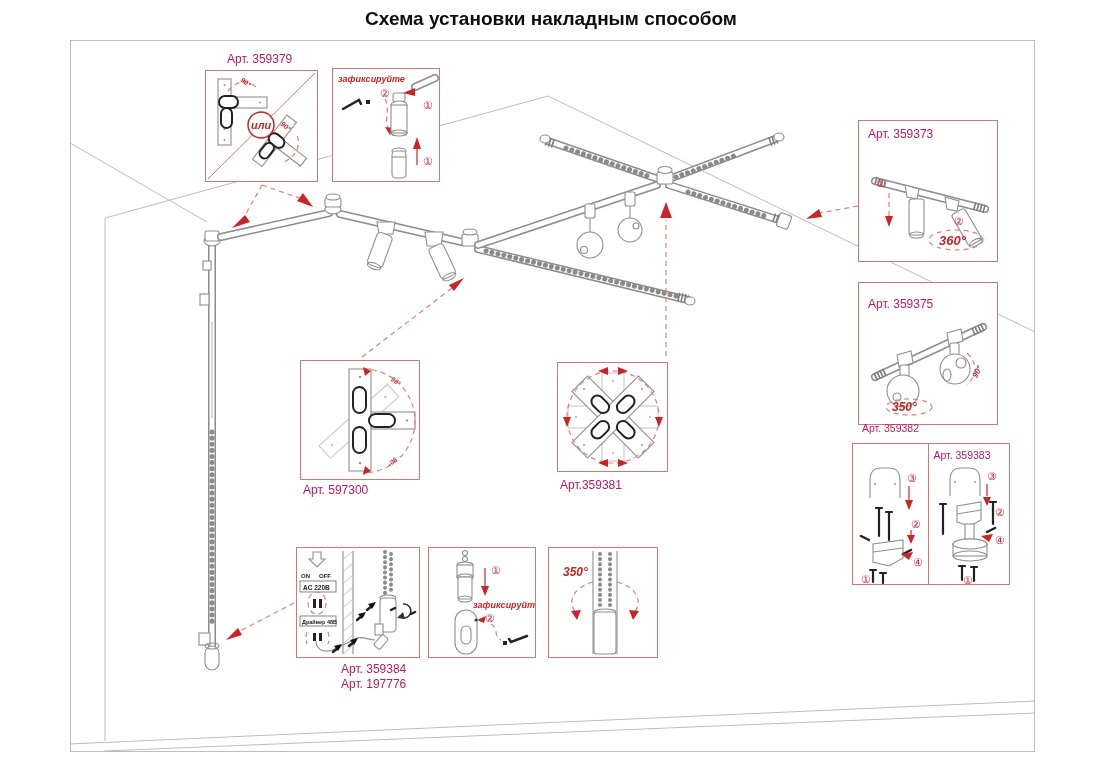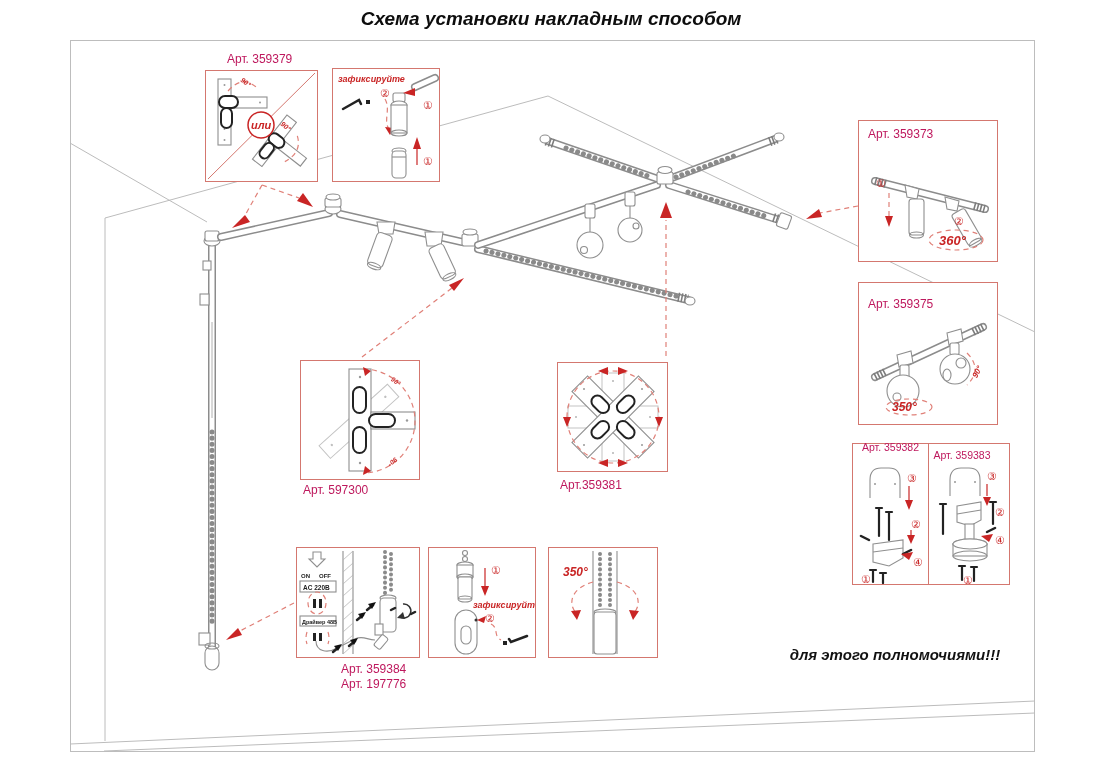--- a/index.html
+++ b/index.html
@@ -4,21 +4,21 @@
 <style>
   :root{
     --red:#c92525; --boxBorder:#d4776f; --leader:#e08078; --line:#8f8f8f; --frame:#bdbdbd;
   }
   html,body{margin:0;padding:0}
   body{
     position:relative;width:1102px;height:778px;background:#fff;overflow:hidden;
     font-family:"Liberation Sans",sans-serif;
   }
   .title{position:absolute;left:0;right:0;top:8px;text-align:center;
-    font-size:19px;font-weight:bold;font-style:italic;color:#0d0d0d;z-index:4}
+    font-size:19px;font-weight:bold;color:#0d0d0d;z-index:4}
   .frame{position:absolute;left:70px;top:40px;width:965px;height:712px;
     border:1px solid var(--frame);box-sizing:border-box;z-index:0}
   #scene{position:absolute;left:0;top:0;z-index:1}
   .cbox{position:absolute;background:#fff;border:1px solid var(--boxBorder);
     box-sizing:border-box;z-index:2}
   .cbox svg{position:absolute;left:0;top:0}
   .art{position:absolute;font-size:12px;color:#be185d;white-space:nowrap;z-index:3}
   .art.small{font-size:10.5px;text-align:center}
   .warning{position:absolute;left:745px;top:646px;width:300px;text-align:center;
     font-weight:bold;font-style:italic;font-size:15px;line-height:18px;color:#111;z-index:3}
@@ -259,21 +259,21 @@
     <circle class="lnf" cx="96" cy="86" r="15"></circle>
     <circle class="ln" cx="102" cy="80" r="5"></circle>
     <ellipse class="ln" cx="88" cy="92" rx="4" ry="6"></ellipse>
     <ellipse class="rd-dash" cx="50" cy="124" rx="23" ry="8"></ellipse>
     <text class="rdt t12" x="33" y="128">350°</text>
     <path class="rd-dash" d="M108,70 Q124,86 108,102"></path>
     <text class="rdt t8" x="112" y="94" transform="rotate(-62 116 90)">90°</text>
   </svg>
 </div>
 
-<span class="art small" style="left:852px;top:441px;width:77px">Арт. 359382</span>
+<span class="art small" style="left:852px;top:422px;width:77px">Арт. 359382</span>
 <div class="cbox" style="left:852px;top:443px;width:77px;height:142px">
   <svg width="75" height="140" viewBox="0 0 75 140">
     <path class="lnf" d="M17,54 L17,36 Q17,24 28,24 L36,24 Q47,24 47,36 L47,54"></path>
     <circle cx="22" cy="40" r="1" fill="#999"></circle>
       <circle cx="42" cy="40" r="1" fill="#999"></circle>
     <text class="step" x="54" y="38">③</text>
     <path class="rd-ln" d="M56,42 L56,56"></path>
     <polygon class="rd-sol" points="56,66 52,56 60,56"></polygon>
     <path class="scr" d="M26,64 L26,92"></path>
       <path class="scr" d="M23,64 L29,64"></path>
@@ -486,14 +486,13 @@
     <rect class="lnf" x="45" y="64" width="22" height="42" rx="3"></rect>
     <text class="rdt t12" x="14" y="28">350°</text>
     <path class="rd-dash" d="M44,34 C22,40 18,56 28,66"></path>
     <polygon class="rd-sol" points="28,72 22,63 32,62"></polygon>
     <path class="rd-dash" d="M68,34 C90,40 94,56 84,66"></path>
     <polygon class="rd-sol" points="84,72 80,62 90,63"></polygon>
   </svg>
 </div>
 
 <div class="warning">
-  <span>для этого полномочиями!!!</span>
 </div>
 
 </body></html>

